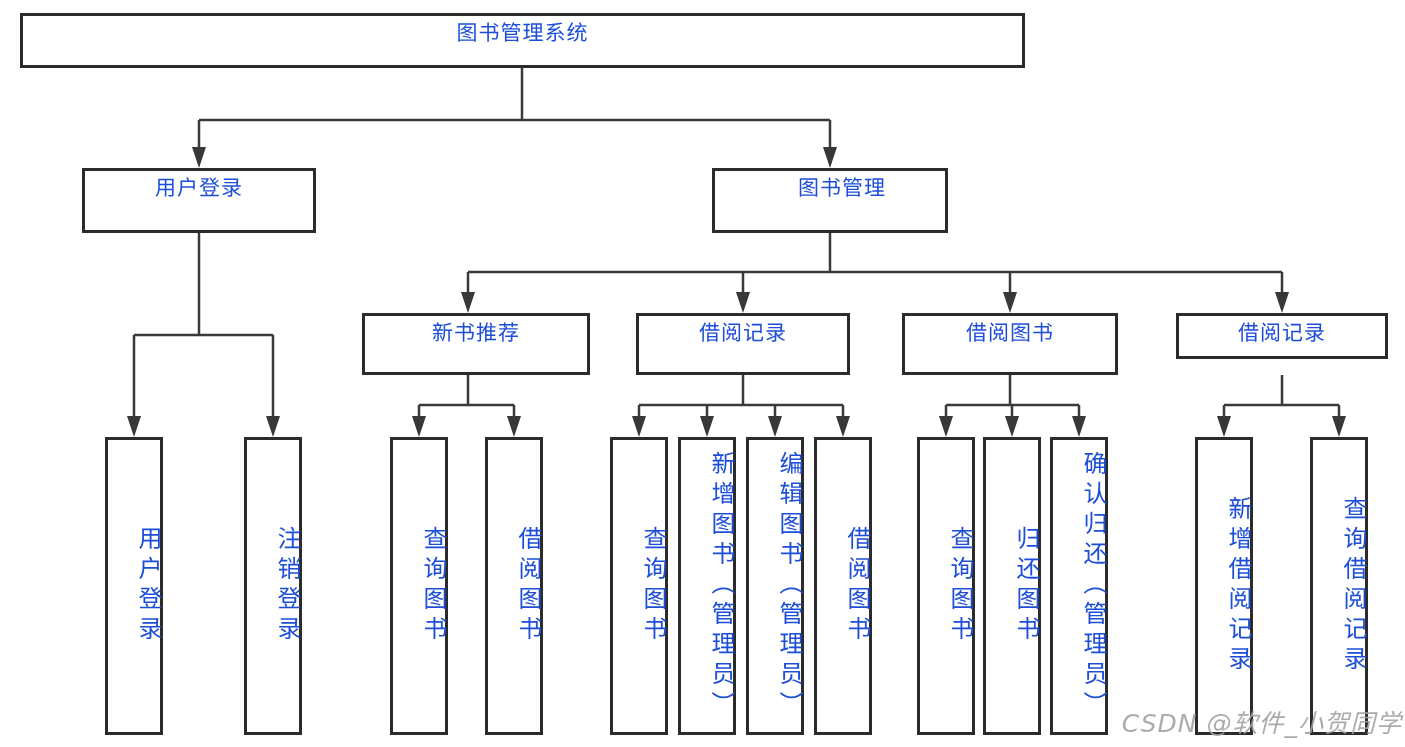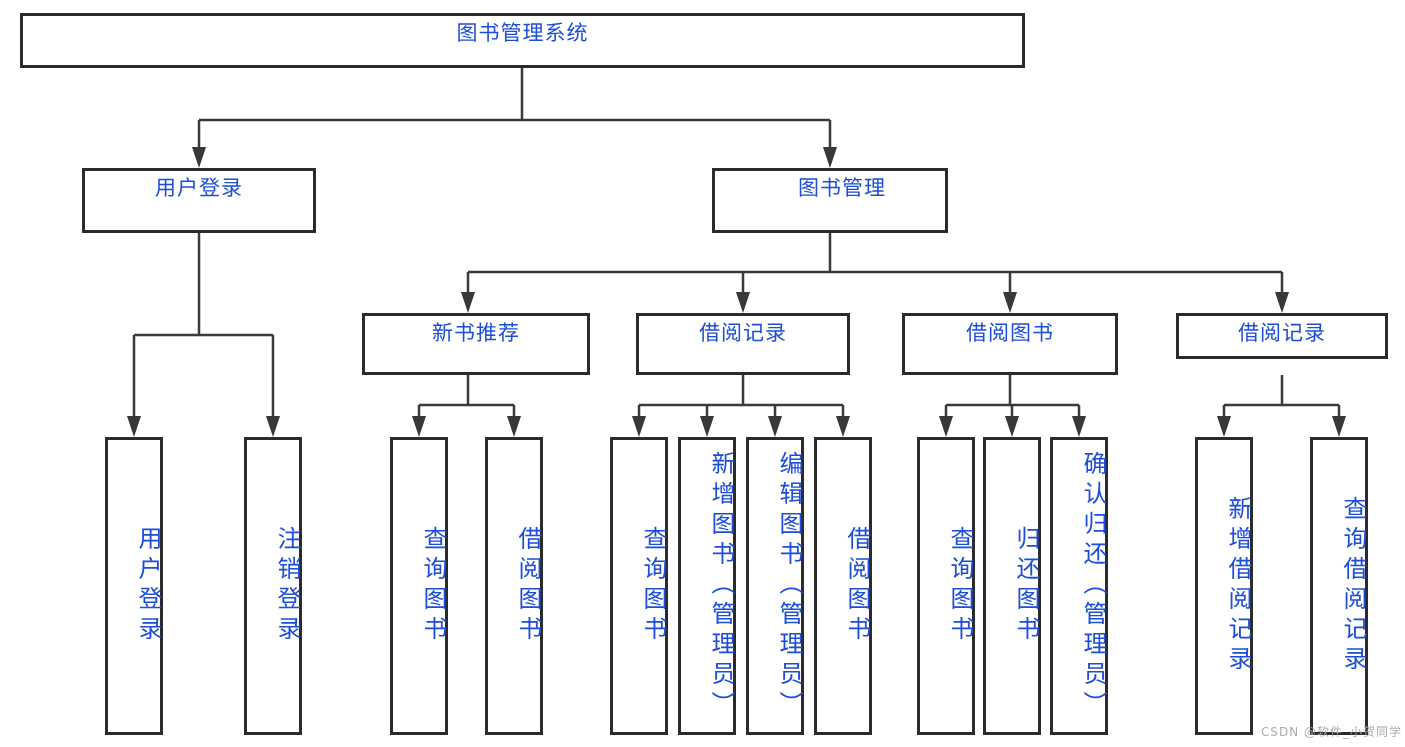--- a/index.html
+++ b/index.html
@@ -49,26 +49,27 @@
   .n-edit-books      {left:746px;}
   .n-borrow-books-2  {left:814px;}
   .n-query-books-3   {left:917px;}
   .n-return-books    {left:983px;}
   .n-confirm-return  {left:1050px;}
   .n-add-record      {left:1195px;}
   .n-query-record    {left:1310px;}
   .watermark{
     position:absolute;
     right:3px;bottom:8px;
-    font-size:12px;
+    font-size:25px;
     color:#a3a3a3;
     letter-spacing:1px;
     z-index:5;
     opacity:.9;
     white-space:nowrap;
+    font-style:italic;
   }
 </style>
 </head>
 <body>
 
 <div class="stage">
 
   <svg class="connectors" viewBox="0 0 1405 747" xmlns="http://www.w3.org/2000/svg" aria-hidden="true">
 
     <path d="M522 68 V120 M199 120 H830 M199 120 V150 M830 120 V150"></path>

